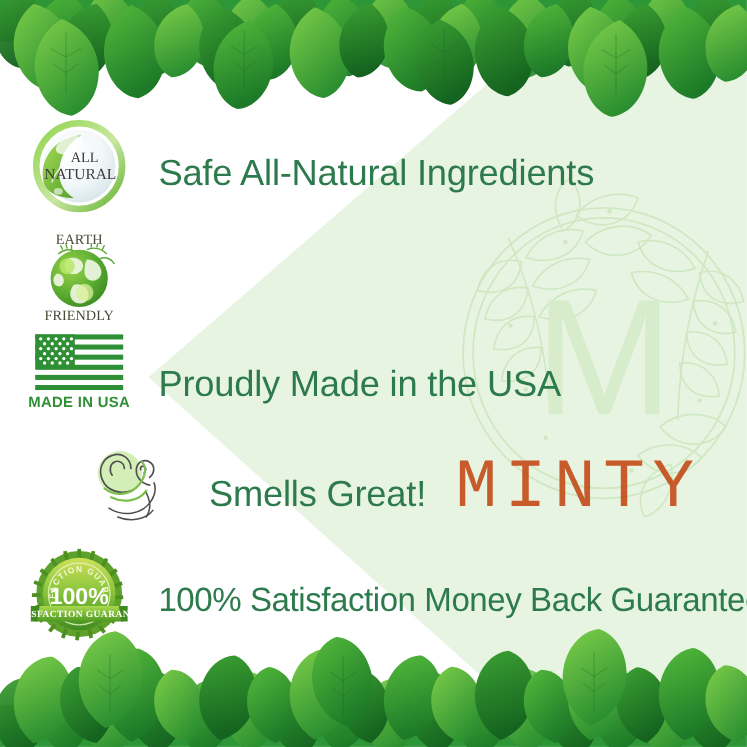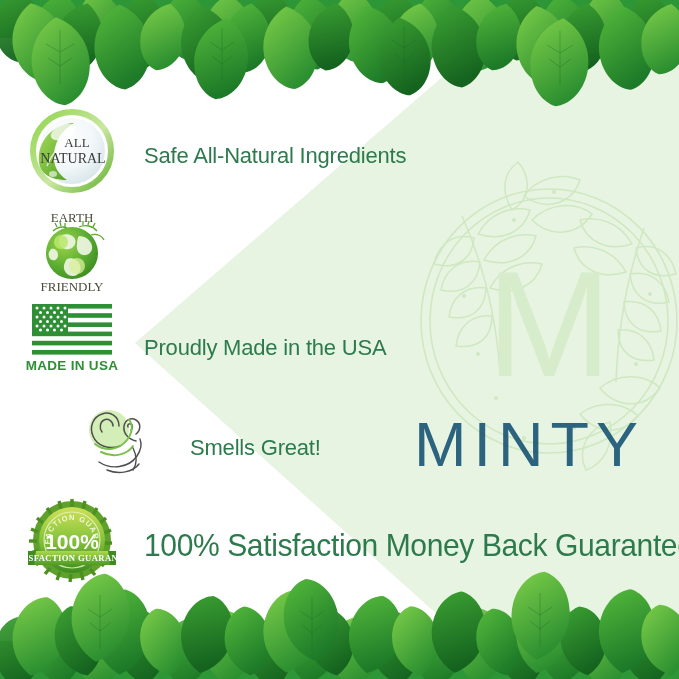--- a/index.html
+++ b/index.html
@@ -17,38 +17,38 @@
     clip-path:polygon(531px 0px, 679px 0px, 679px 679px, 509px 679px, 135px 343px);
     z-index:1;
   }
 
   
   .watermark{position:absolute;left:404px;top:176px;width:290px;height:320px;z-index:2;}
   .watermark svg{display:block;}
   .wm-minty{
     position:absolute;left:414px;top:408px;
     font-size:63px;letter-spacing:7px;font-weight:400;
-    color:#0c4a6e;opacity:.85;white-space:nowrap;z-index:2;
+    color:#c2410c;opacity:.85;white-space:nowrap;z-index:2;font-family:Liberation Mono, monospace;
   }
 
   
   .leaf-top{position:absolute;left:0;top:0;width:679px;height:92px;z-index:6;}
   .leaf-bottom{position:absolute;left:0;bottom:0;width:679px;height:92px;z-index:6;}
   .leaf-top svg,.leaf-bottom svg{display:block;}
 
   
   .rows{position:absolute;left:0;top:0;width:679px;height:679px;z-index:4;}
   .row{position:absolute;left:0;width:679px;height:96px;display:flex;align-items:center;}
   .row .ico{
     position:relative;width:144px;height:96px;flex:0 0 144px;
     display:flex;align-items:flex-start;justify-content:center;
   }
   .row .txt{
     color:#2d7a4d;
-    font-size:22px;
+    font-size:33px;
     font-weight:400;
     letter-spacing:-0.2px;
     white-space:nowrap;
     line-height:1;
   }
   .row.r5 .txt{font-size:30.5px;letter-spacing:-0.4px;transform:scaleX(.985);transform-origin:left center;}
 
   .r1{top:108px;}
   .r2{top:205px;gap:36px;}
   .r3{top:300px;}

